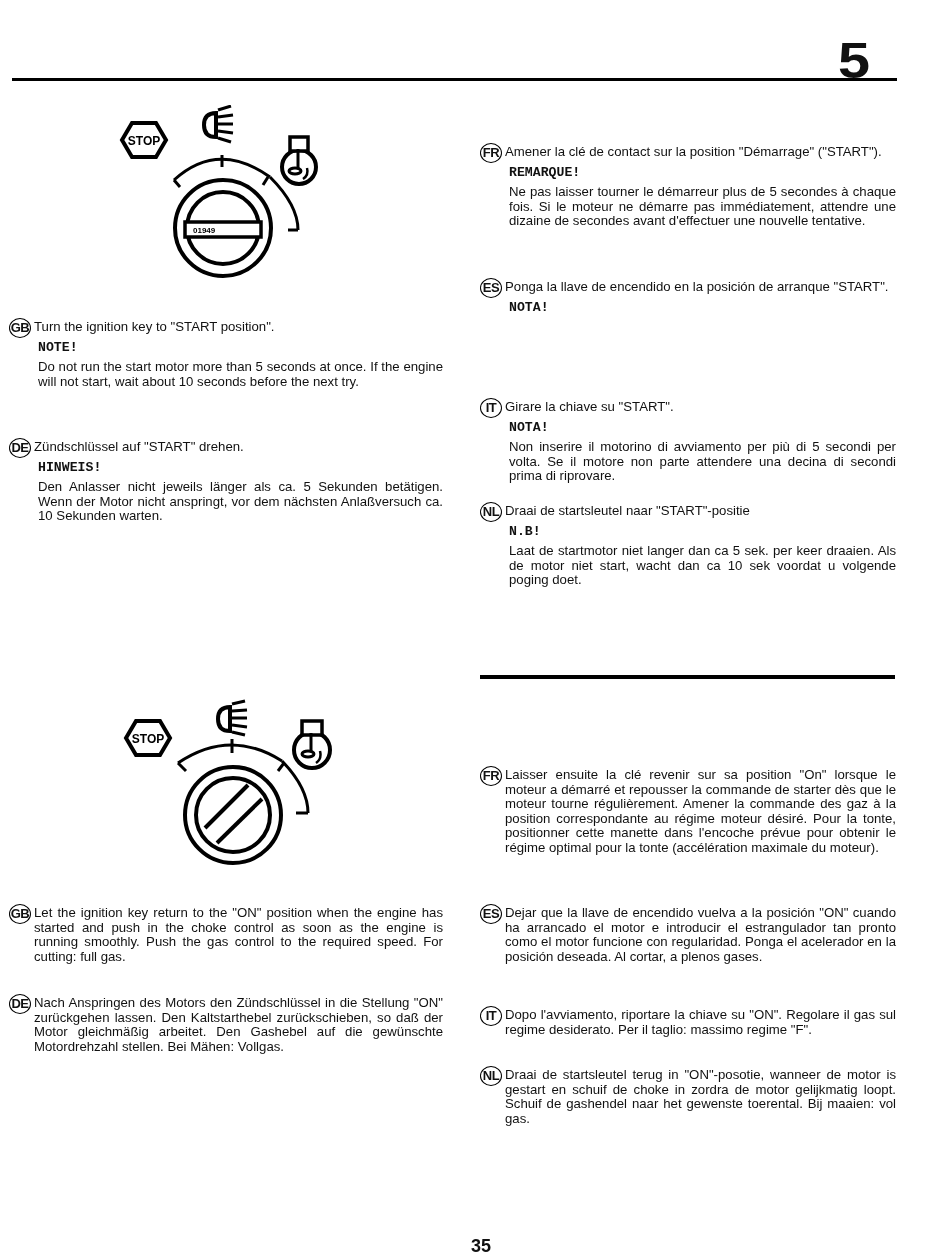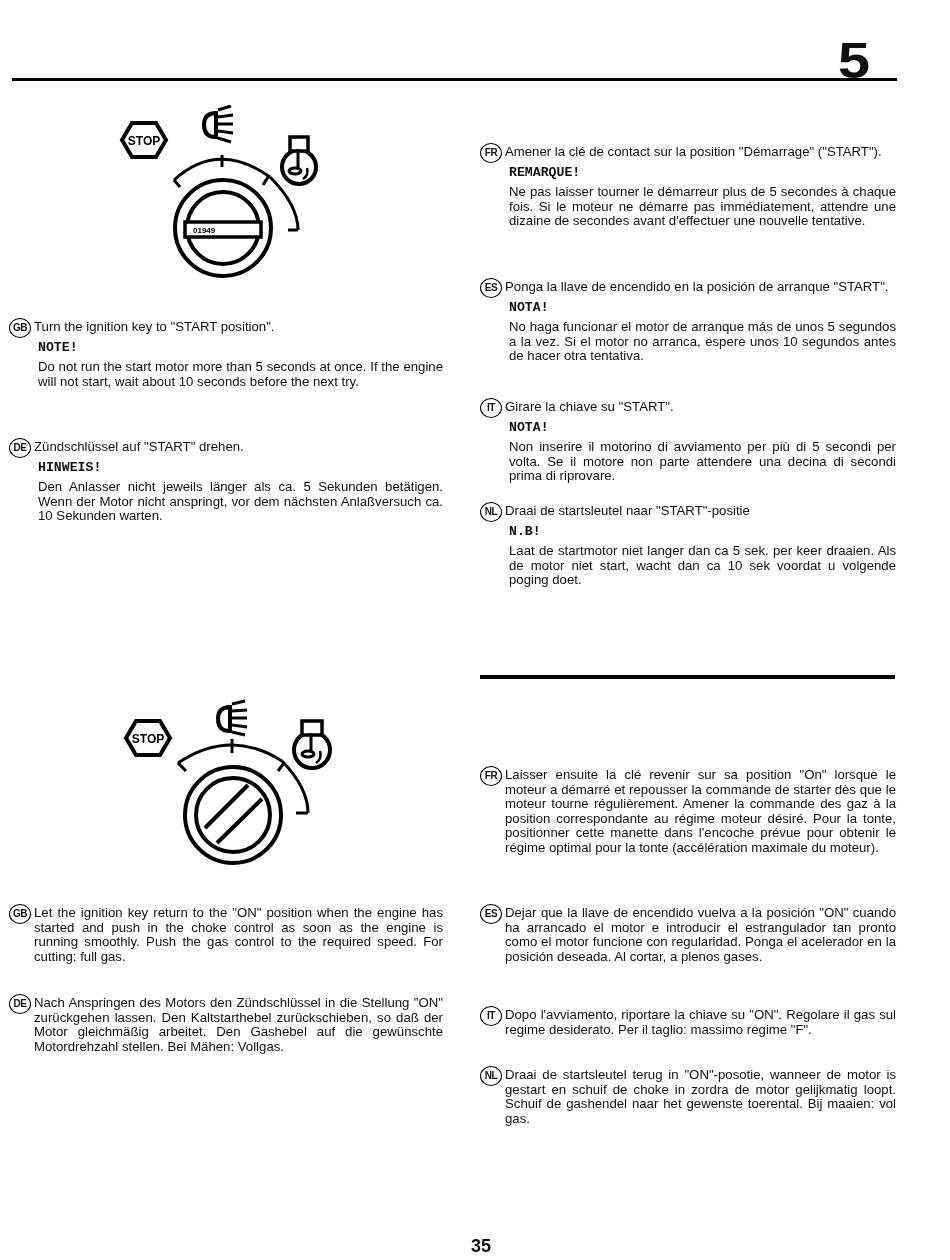--- a/index.html
+++ b/index.html
@@ -8,21 +8,21 @@
   .abs { position: absolute; }
   .chapter-num { left: 838px; top: 36px; font-size: 50px; font-weight: bold; line-height: 1;
                  font-family: "Liberation Sans", sans-serif; transform: scaleX(1.15); transform-origin: left; }
   .top-rule { left: 12px; top: 78px; width: 885px; height: 3px; background: #000; }
   .mid-rule { left: 480px; top: 675px; width: 415px; height: 4px; background: #000; }
   .page-num { left: 471px; top: 1236px; font-size: 18px; font-weight: bold; }
 
   .block { position: absolute; font-size: 13.2px; line-height: 14.5px; }
   .block .lead { position: relative; padding-left: 21px; }
   .badge { position: absolute; left: -4px; top: -2px; width: 20px; height: 18px;
-           border: 1.5px solid #000; border-radius: 50%; font-size: 10px; font-weight: bold;
+           border: 1.5px solid #000; border-radius: 50%; font-size: 13px; font-weight: bold;
            line-height: 18px; text-align: center; letter-spacing: -0.5px; background: #fff; }
   .note-title { font-weight: bold; margin: 6px 0 5px 25px; font-family: Liberation Mono, monospace; }
   .note-body { margin-left: 25px; text-align: justify; }
   .lead-text { text-align: justify; display: block; }
 
   .figure { position: absolute; }
 </style>
 </head>
 <body>
 
@@ -91,21 +91,20 @@
   <div class="note-title">REMARQUE!</div>
   <div class="note-body">Ne pas laisser tourner le démarreur plus de 5 secondes à chaque fois. Si le moteur ne démarre pas immédiatement, attendre une dizaine de secondes avant d'effectuer une nouvelle tentative.</div>
 </div>
 
 <div class="block" style="left:484px; top:280px; width:412px;">
   <div class="lead">
     <span class="badge">ES</span>
     <span class="lead-text">Ponga la llave de encendido en la posición de arranque "START".</span>
   </div>
   <div class="note-title">NOTA!</div>
-  <div class="note-body">No haga funcionar el motor de arranque más de unos 5 segundos a la vez.  Si el motor no arranca, espere unos 10 segundos antes de hacer otra tentativa.</div>
 </div>
 
 <div class="block" style="left:484px; top:400px; width:412px;">
   <div class="lead">
     <span class="badge">IT</span>
     <span class="lead-text">Girare la chiave su "START".</span>
   </div>
   <div class="note-title">NOTA!</div>
   <div class="note-body">Non inserire il motorino di avviamento per più di 5 secondi per volta.  Se il motore non parte attendere una decina di secondi prima di riprovare.</div>
 </div>

